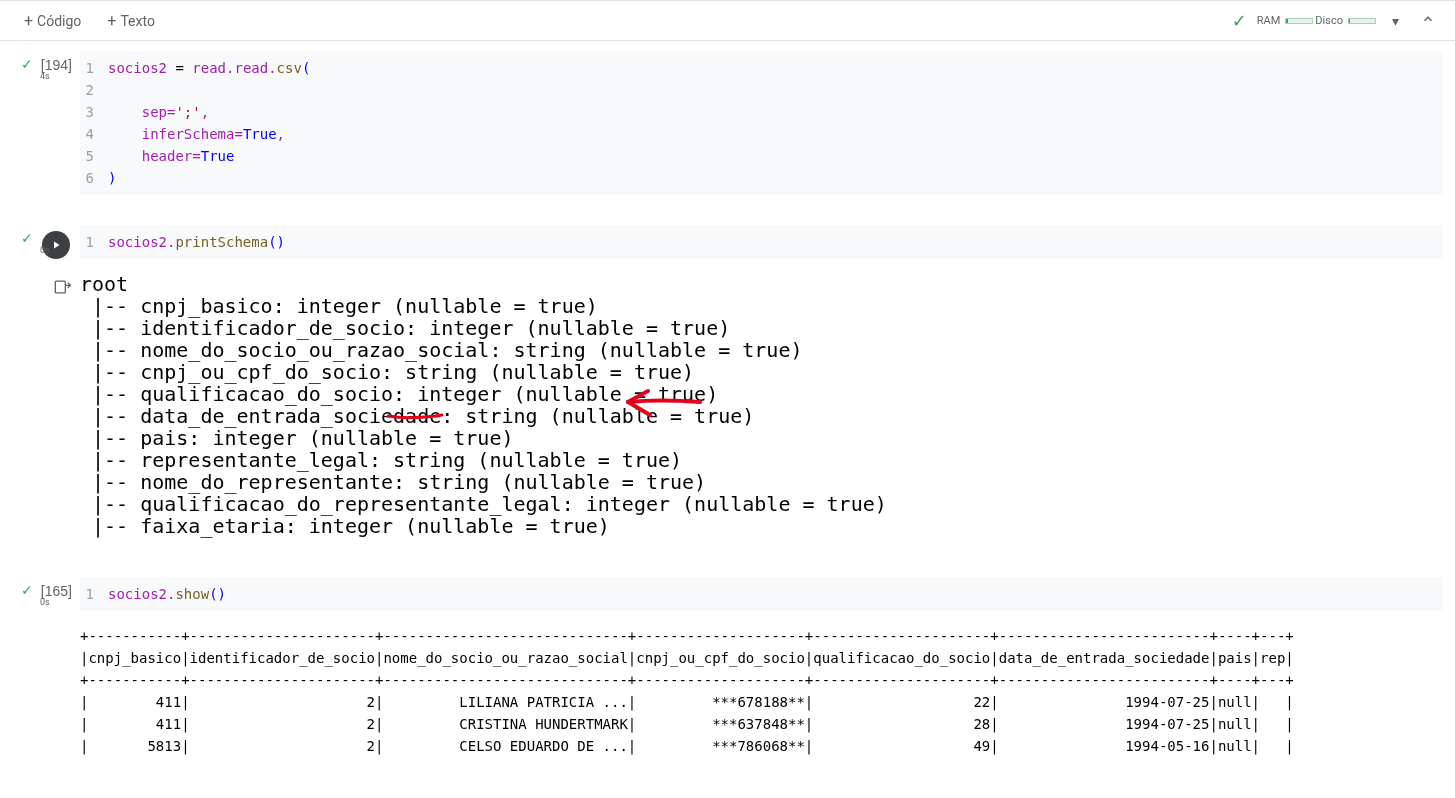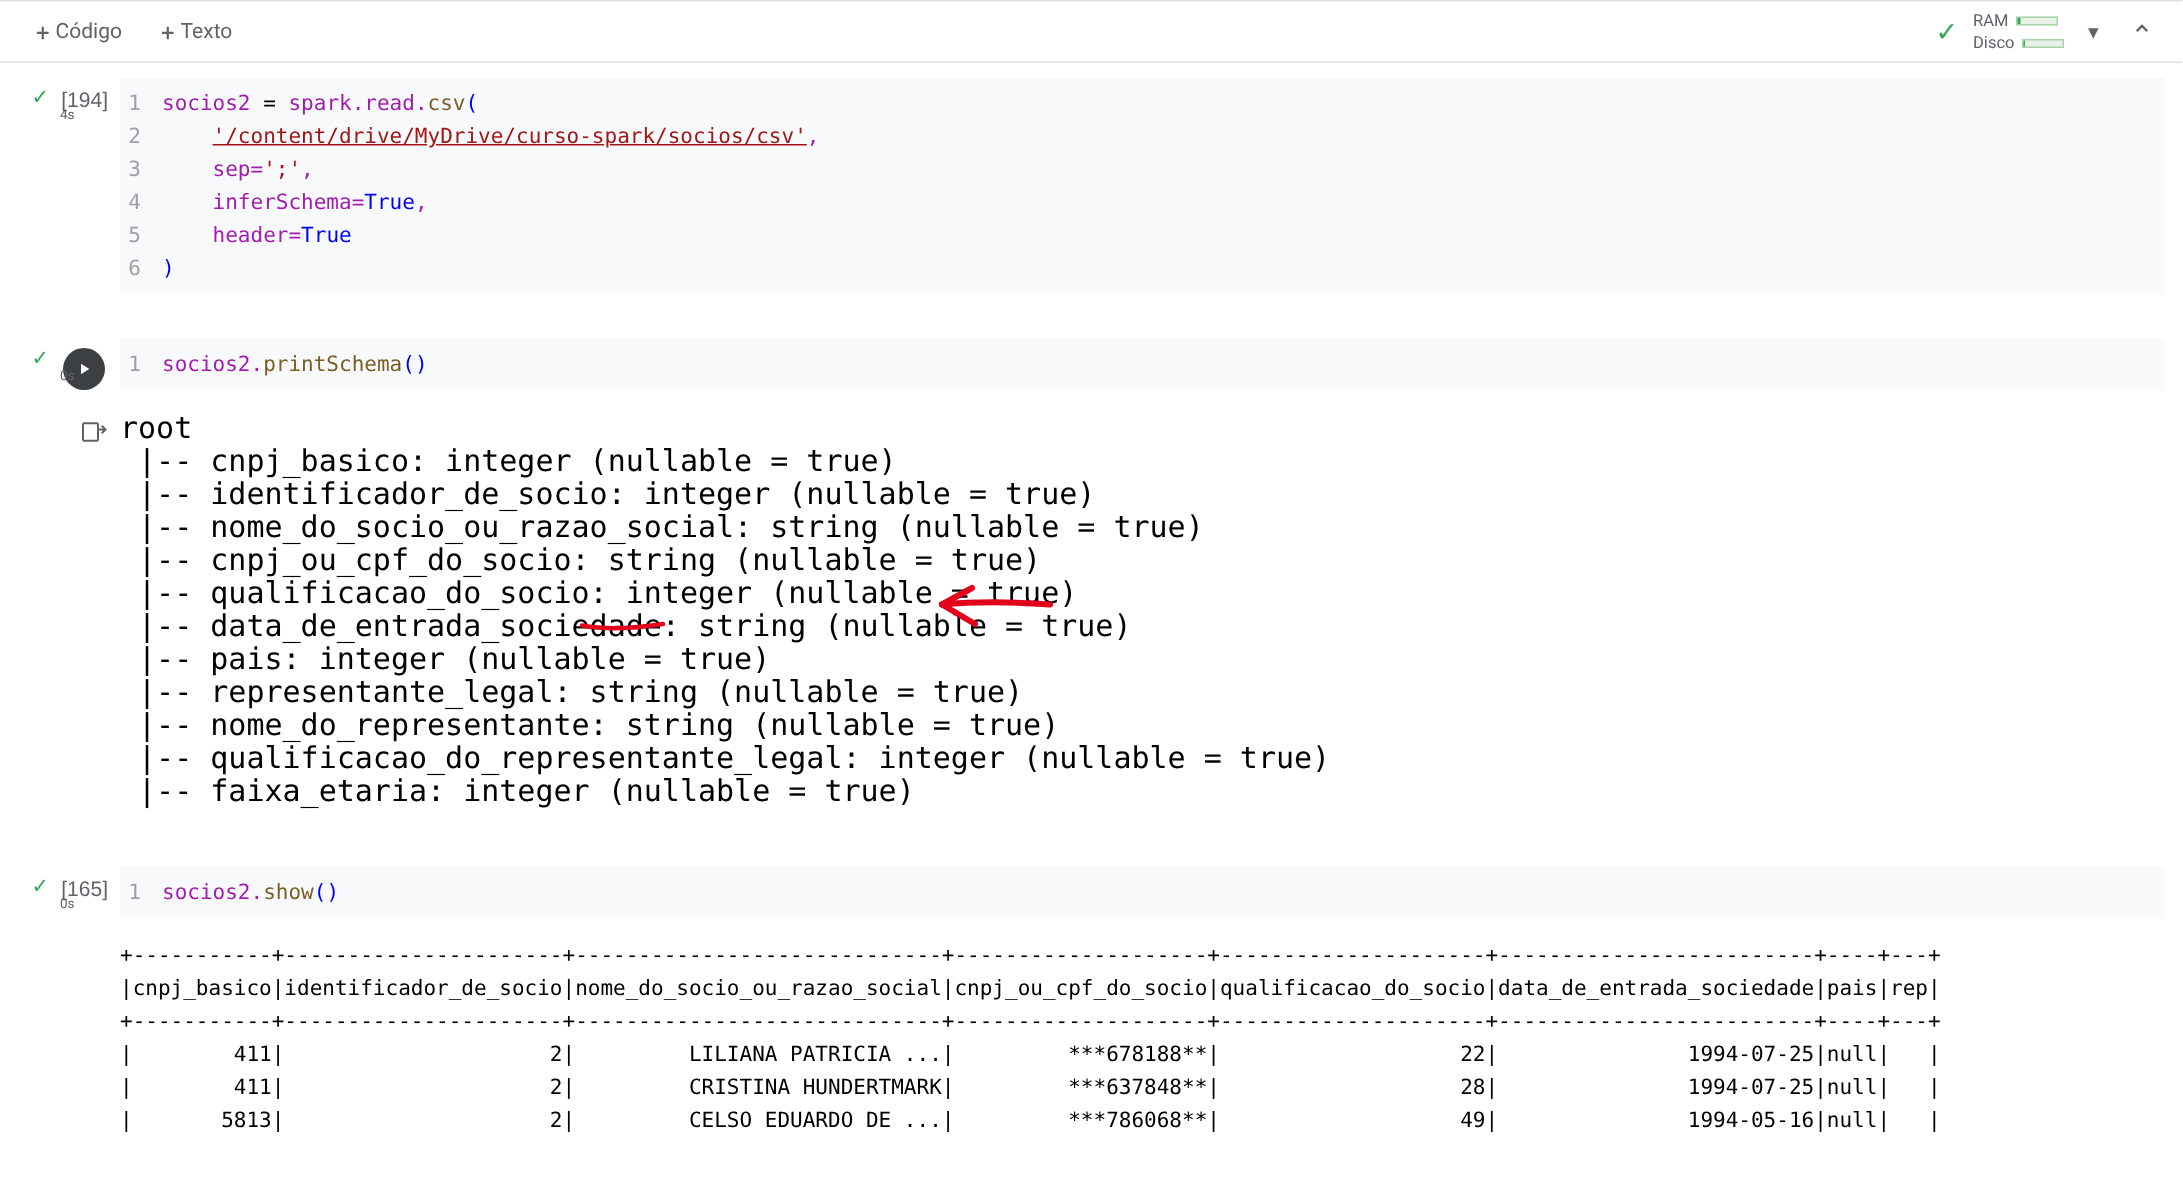--- a/index.html
+++ b/index.html
@@ -30,21 +30,21 @@
     font-size: 14px;
   }
   .plus { font-size: 16px; color: #5f6368; }
   .toolbar-right {
     margin-left: auto;
     display: flex;
     align-items: center;
     gap: 10px;
   }
   .status-check { color: #34a853; font-size: 18px; }
-  .resource-block { display: flex; flex-direction: column; font-size: 11px; color: #5f6368; gap: 2px;}
+  .resource-block { display: flex; font-size: 11px; color: #5f6368; gap: 2px;}
   .resource-row { display: flex; align-items: center; gap: 5px; }
   .bar { width: 28px; height: 6px; background: #e8f0e8; border: 1px solid #a5d6a7; position: relative; }
   .bar-fill { position: absolute; left:0; top:0; bottom:0; background:#34a853; }
   .dropdown-btn, .chevron-btn {
     color: #5f6368; cursor:pointer; padding:4px 6px;
   }
   .cells { padding-top: 6px; }
   .cell {
     position: relative;
     display: flex;
@@ -182,22 +182,22 @@
     <div class="cell">
       <div class="cell-gutter">
         <div class="exec-status">
           <span class="exec-check">✓</span>
           <span class="exec-time">4s</span>
         </div>
         <div class="cell-number">[194]</div>
       </div>
       <div class="cell-content">
         <div class="code-block">
-          <div class="code-line"><span class="line-no">1</span><span><span class="tok-plain">socios2 </span><span class="tok-op">=</span><span class="tok-plain"> spark.read.</span><span class="tok-fn">csv</span><span class="tok-paren">(</span></span></div>
-          <div class="code-line"><span class="line-no">2</span><span>    <span class="tok-str-link">'/content/drive/MyDrive/curso-spark/socios/csv'</span><span class="tok-plain">,</span></span></div>
+          <div class="code-line"><span class="line-no">1</span><span><span class="tok-plain">socios2 </span><span class="tok-op">=</span><span class="tok-plain"> read.read.</span><span class="tok-fn">csv</span><span class="tok-paren">(</span></span></div>
+          <div class="code-line"><span class="line-no">2</span></div>
           <div class="code-line"><span class="line-no">3</span><span>    <span class="tok-plain">sep=</span><span class="tok-str">';'</span><span class="tok-plain">,</span></span></div>
           <div class="code-line"><span class="line-no">4</span><span>    <span class="tok-plain">inferSchema=</span><span class="tok-bool">True</span><span class="tok-plain">,</span></span></div>
           <div class="code-line"><span class="line-no">5</span><span>    <span class="tok-plain">header=</span><span class="tok-bool">True</span></span></div>
           <div class="code-line"><span class="line-no">6</span><span><span class="tok-paren">)</span></span></div>
         </div>
       </div>
     </div>
     <div class="divider-gap"></div>
     <div class="cell">
       <div class="cell-gutter">

